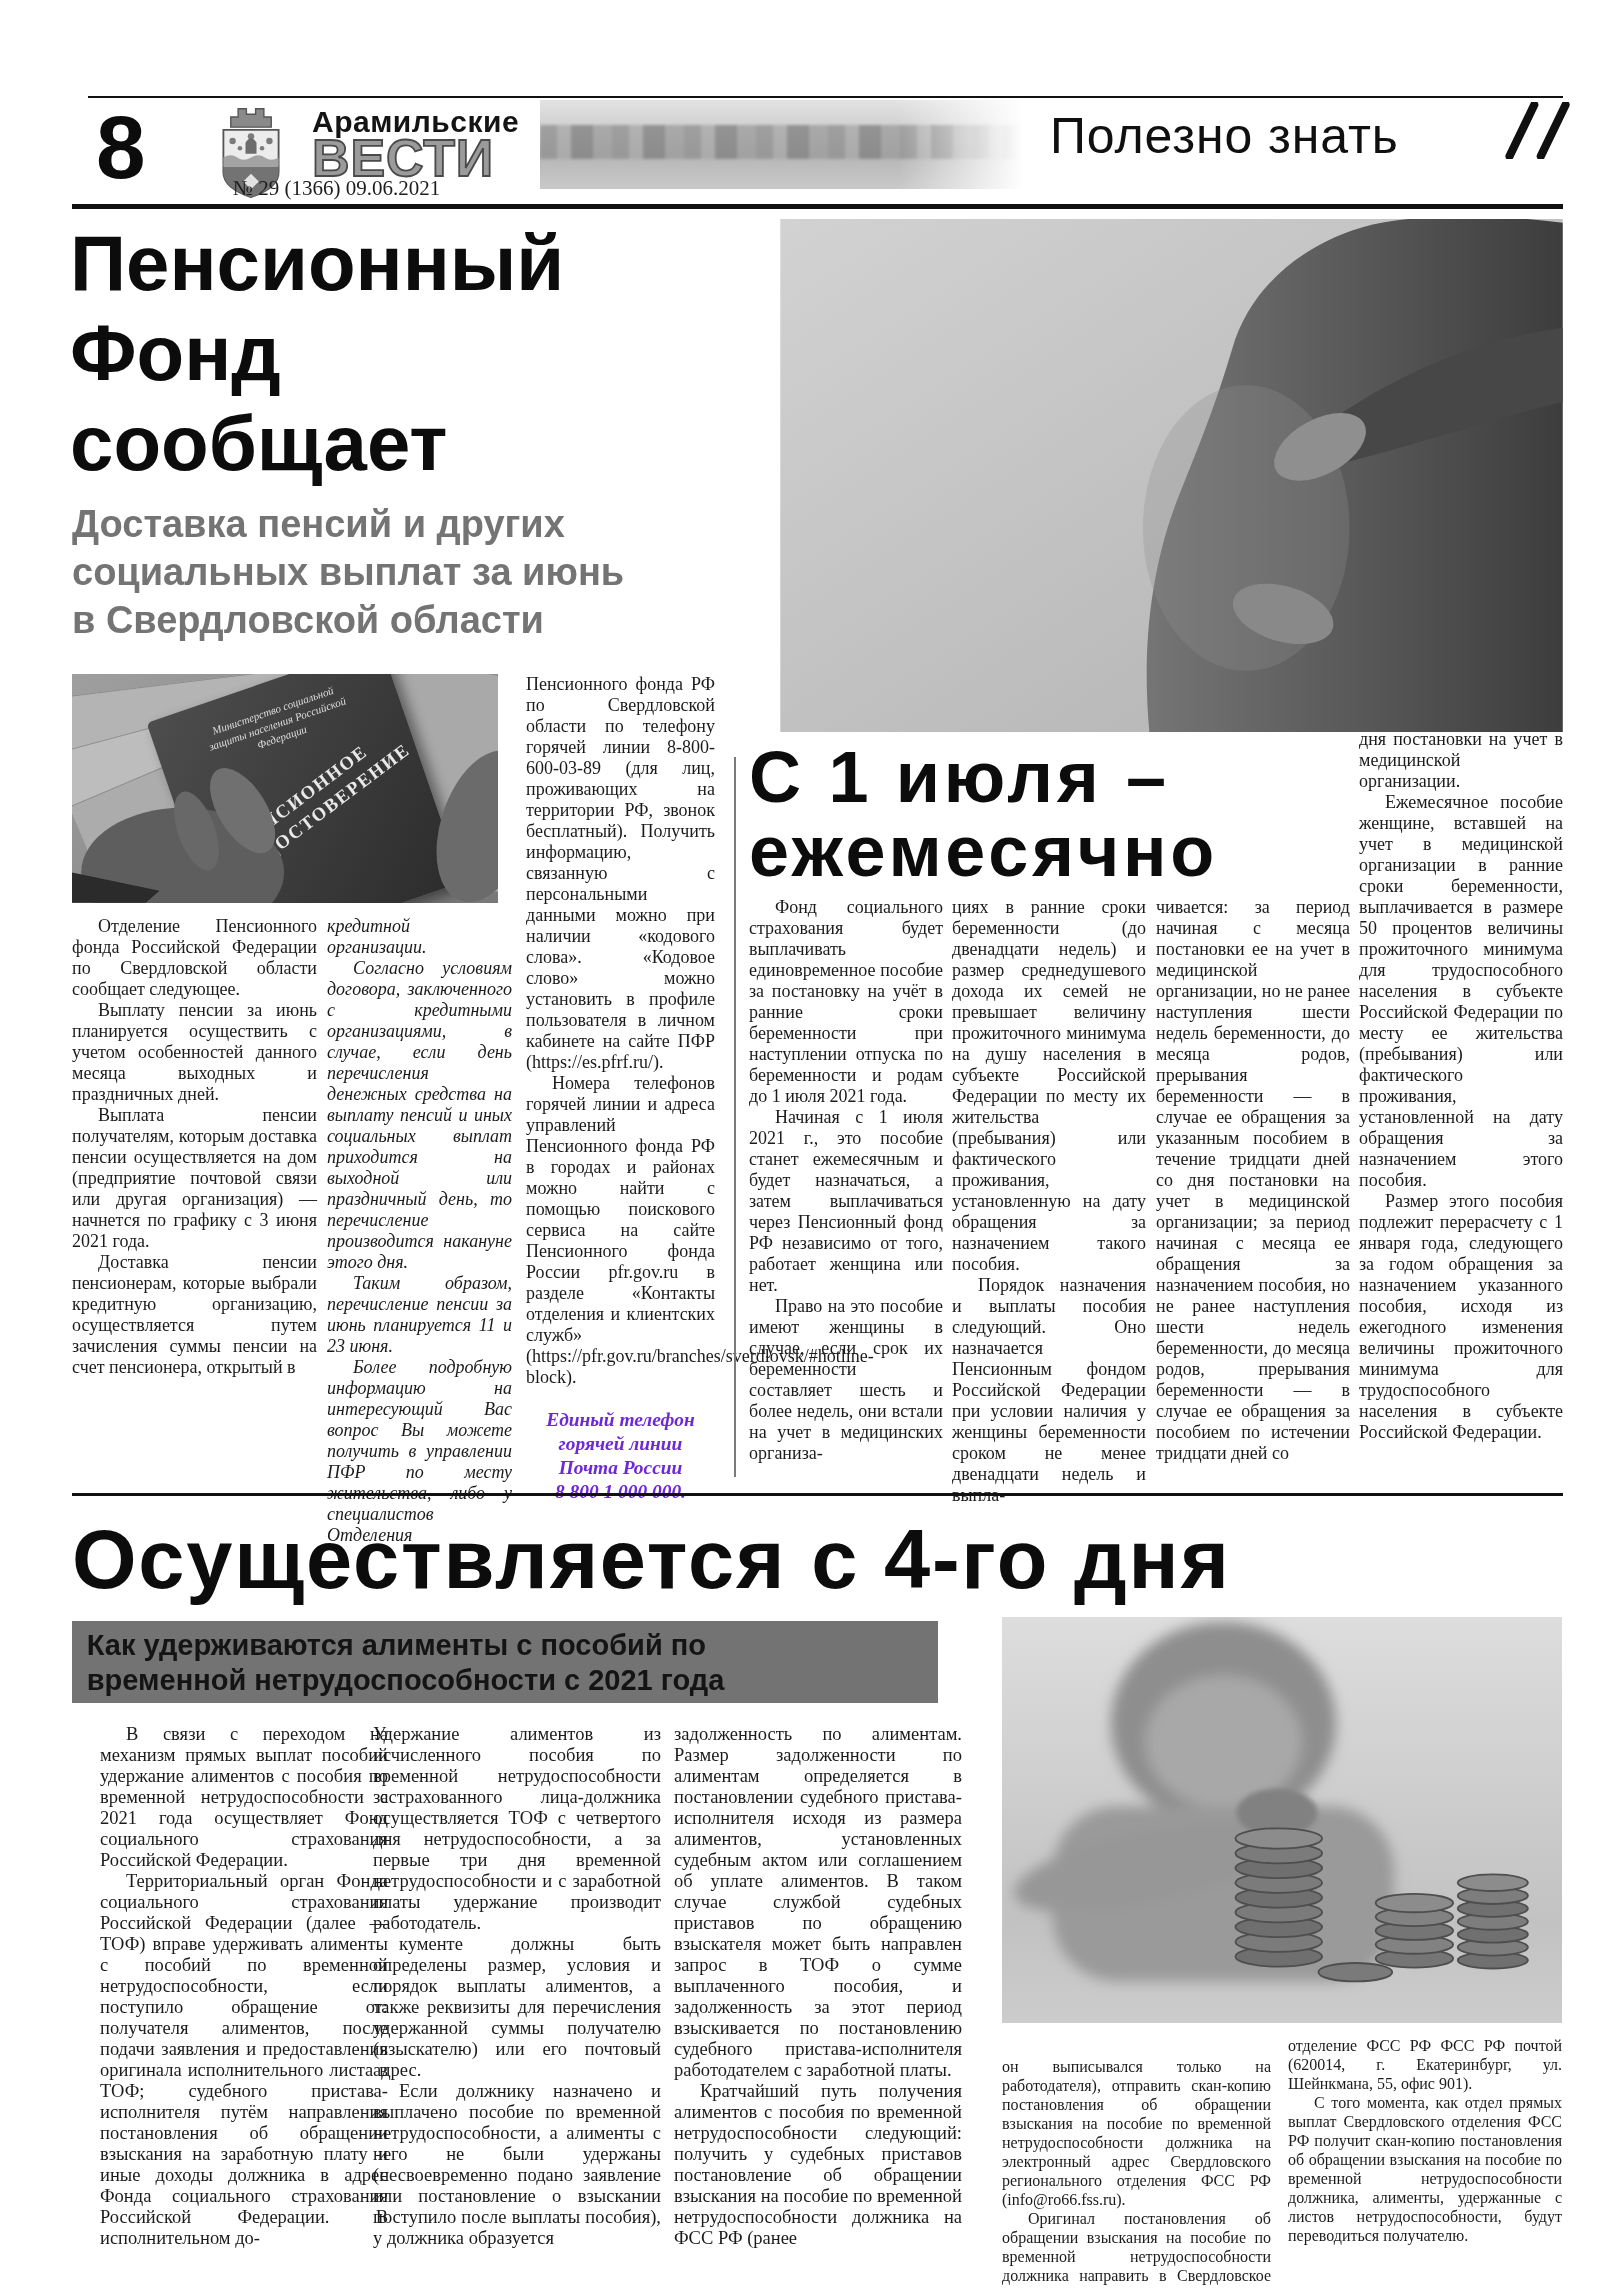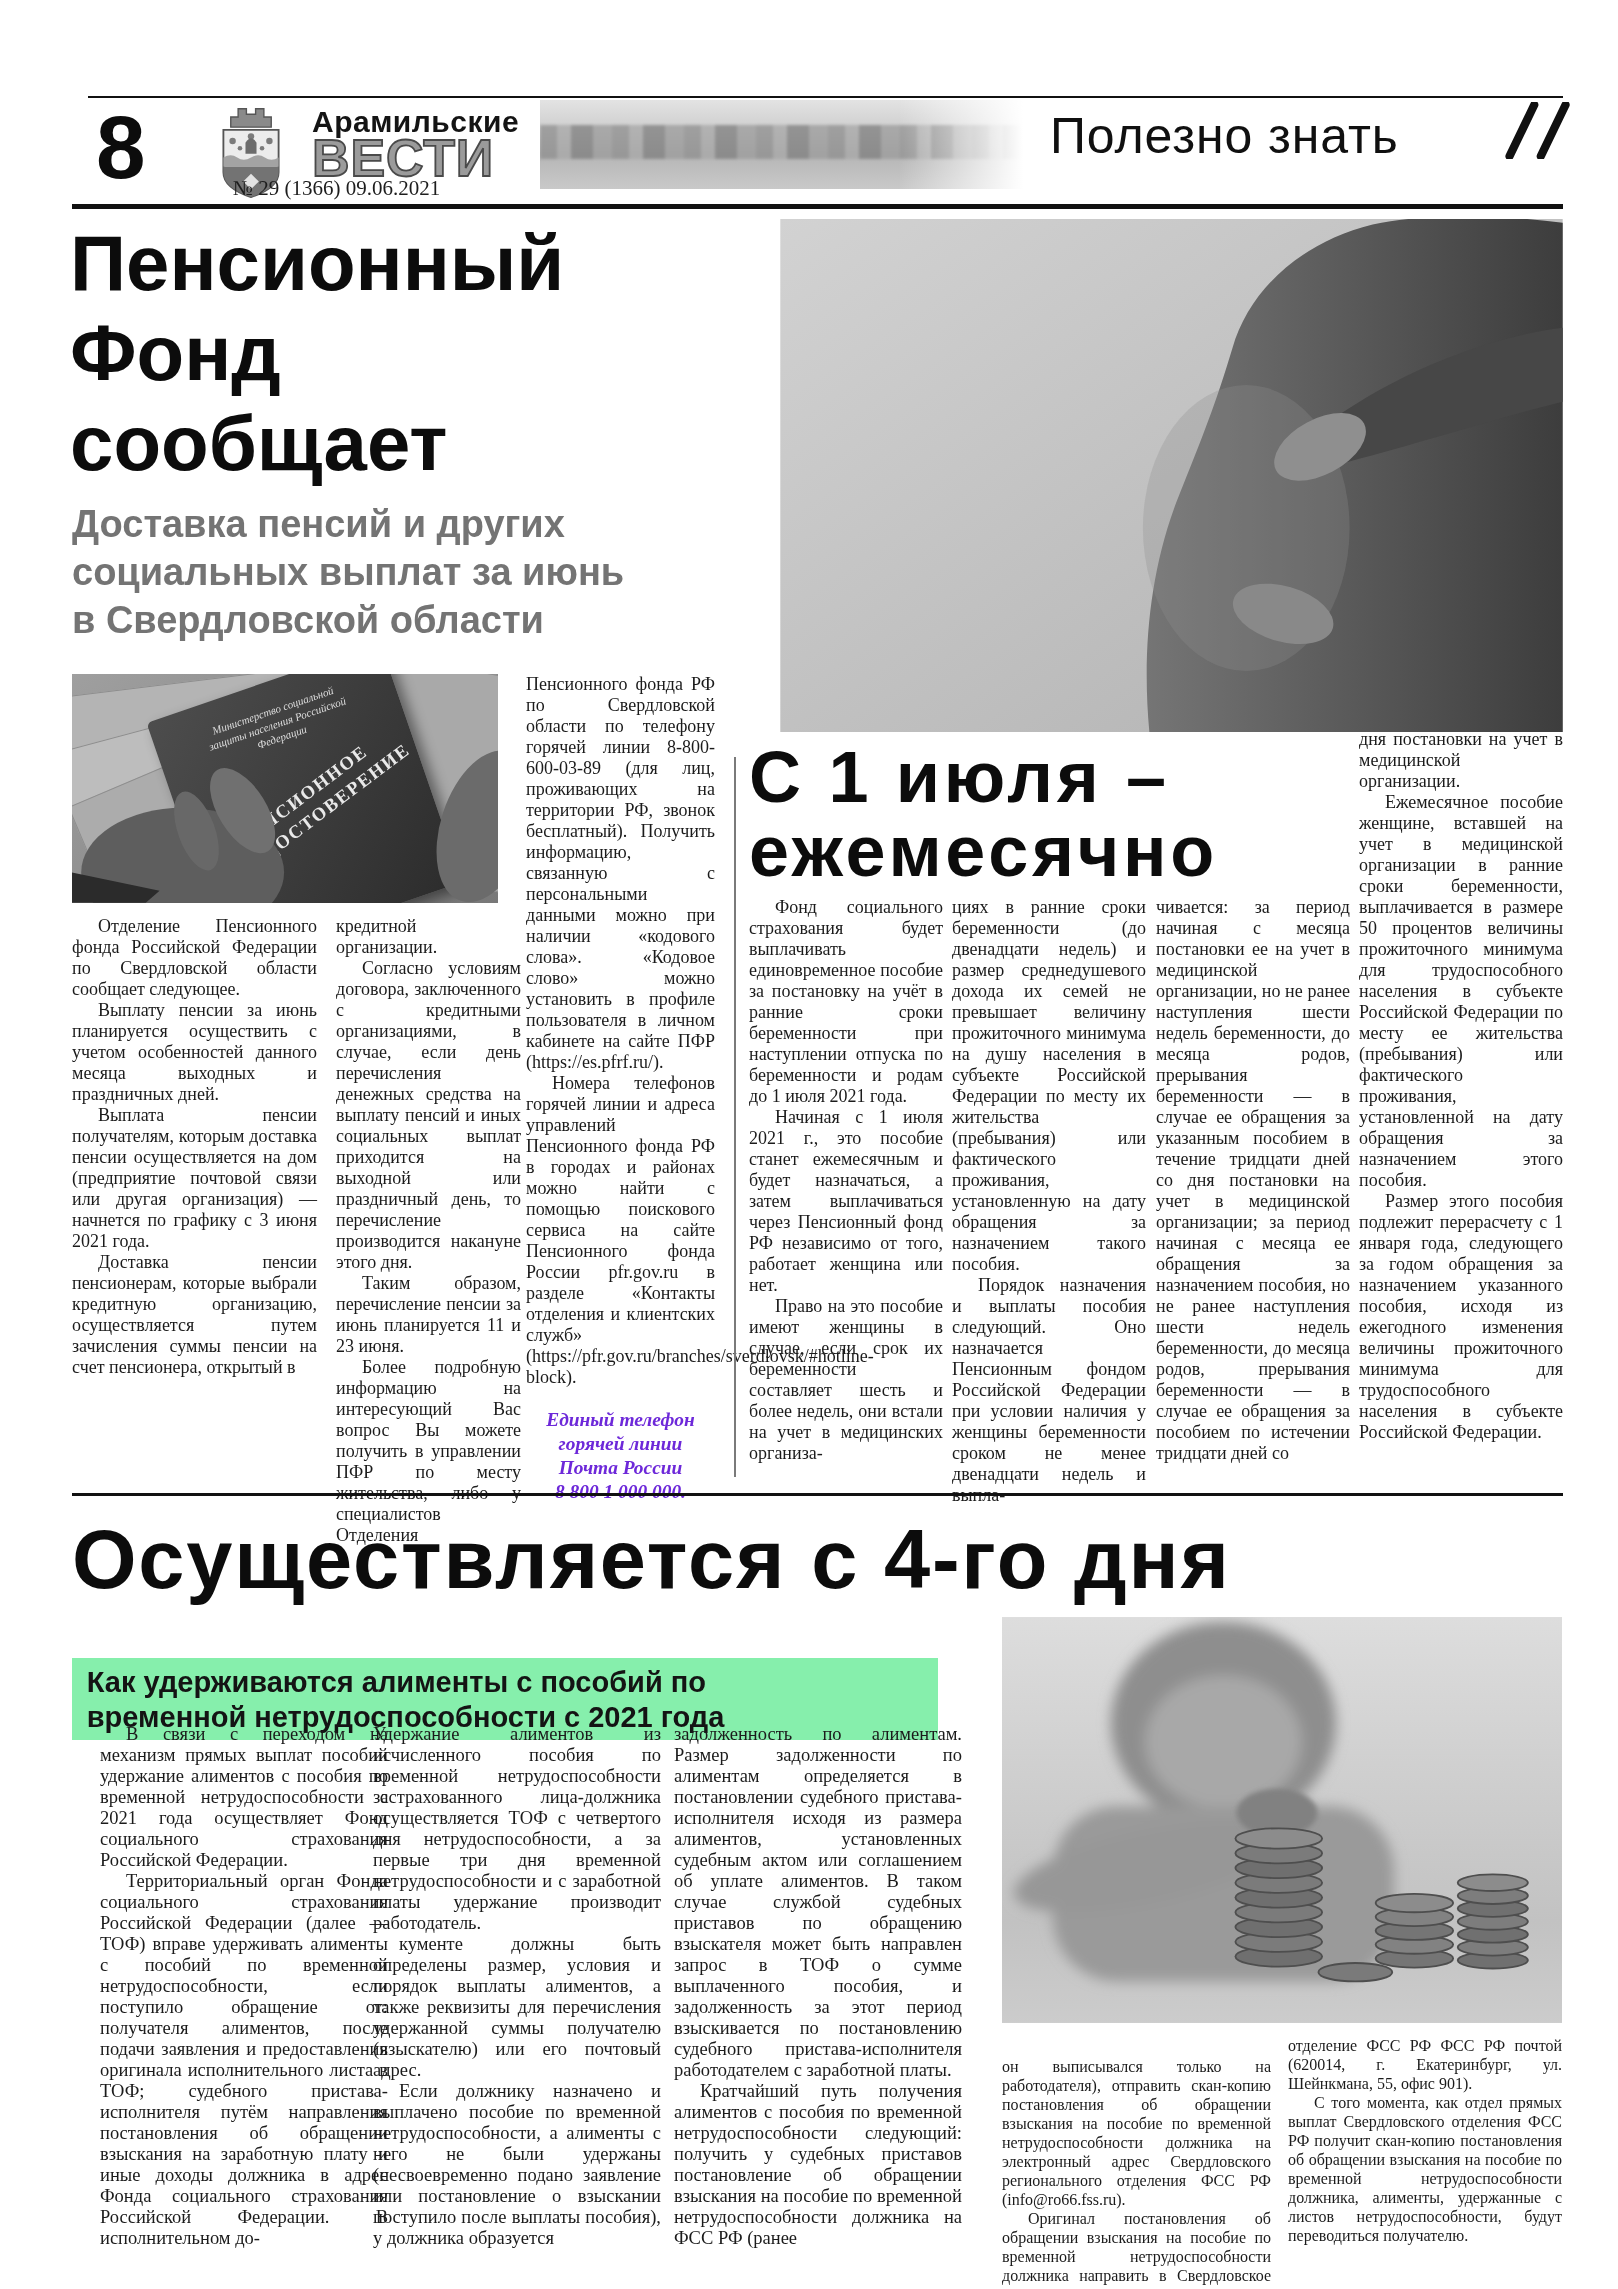--- a/index.html
+++ b/index.html
@@ -27,21 +27,21 @@
   .a3sub p{font-size:16px;line-height:19px;}
   .hotline{margin-top:20px;font-weight:bold;font-style:italic;font-size:19.4px;line-height:24px;
            text-align:center;white-space:pre-line;color:#6d28d9;}
 
   
   .title-lines p{margin:0;font-family:"Liberation Sans",sans-serif;font-weight:bold;color:#0c0c0c;}
   .a1-title p{font-size:78px;line-height:90px;}
   .a1-sub p{font-size:38px;line-height:48px;color:#747474;}
   .a2-title p{font-size:72px;line-height:74px;letter-spacing:3.7px;}
   .a3-title{font-family:"Liberation Sans",sans-serif;font-weight:bold;font-size:83px;line-height:89px;color:#0c0c0c;letter-spacing:1.8px;}
-  .a3-subtitle{background:#86efac;padding:6.5px 14.8px 5.5px 14.8px;margin-top:37px;}
+  .a3-subtitle{background:#737373;padding:6.5px 14.8px 5.5px 14.8px;}
   .a3-subtitle p{margin:0;font-family:"Liberation Sans",sans-serif;font-weight:bold;font-size:29px;line-height:35px;color:#141414;}
 
   .vdivider{background:#7a7a7a;}
 
   
   .photo-money{background:linear-gradient(140deg,#9f9f9f,#787878);overflow:hidden;}
   .note{position:absolute;border:0.9px solid #8d8d8d;}
   .note1{left:-14.8px;top:5.5px;width:286px;height:79px;background:#b4b4b4;transform:rotate(-7deg);}
   .note2{left:-9.2px;top:41px;width:277px;height:81px;background:#bdbdbd;transform:rotate(-15deg);}
   .note3{left:1.8px;top:79px;width:258px;height:81px;background:#acacac;transform:rotate(-23deg);}
@@ -154,21 +154,21 @@
 Почта России
 8 800 1 000 000.</div>
   </div>
 
   <div class="abs bodycol" style="left:72px;top:916px;width:245px;">
       <p>Отделение Пенсионного фонда Российской Федерации по Свердловской области сообщает следующее.</p>
       <p>Выплату пенсии за июнь планируется осуществить с учетом особенностей данного месяца выходных и праздничных дней.</p>
       <p>Выплата пенсии получателям, которым доставка пенсии осуществляется на дом (предприятие почтовой связи или другая организация) — начнется по графику с 3 июня 2021 года.</p>
       <p>Доставка пенсии пенсионерам, которые выбрали кредитную организацию, осуществляется путем зачисления суммы пенсии на счет пенсионера, открытый в</p>
     </div>
-  <div class="abs bodycol cont" style="left:336px;top:916px;width:185px;">
+  <div class="abs bodycol cont" style="left:327px;top:916px;width:185px;font-style:italic;">
       <p>кредитной организации.</p>
       <p>Согласно условиям договора, заключенного с кредитными организациями, в случае, если день перечисления денежных средства на выплату пенсий и иных социальных выплат приходится на выходной или праздничный день, то перечисление производится накануне этого дня.</p>
       <p>Таким образом, перечисление пенсии за июнь планируется 11 и 23 июня.</p>
       <p>Более подробную информацию на интересующий Вас вопрос Вы можете получить в управлении ПФР по месту жительства, либо у специалистов Отделения</p>
     </div>
 
   <div class="abs vdivider" style="left:734px;top:757px;width:1.8px;height:720px;"></div>
 
   <div class="abs photo" style="left:780px;top:219px;width:783px;height:513px;">
     <svg width="783" height="513" viewBox="0 0 848 556">

